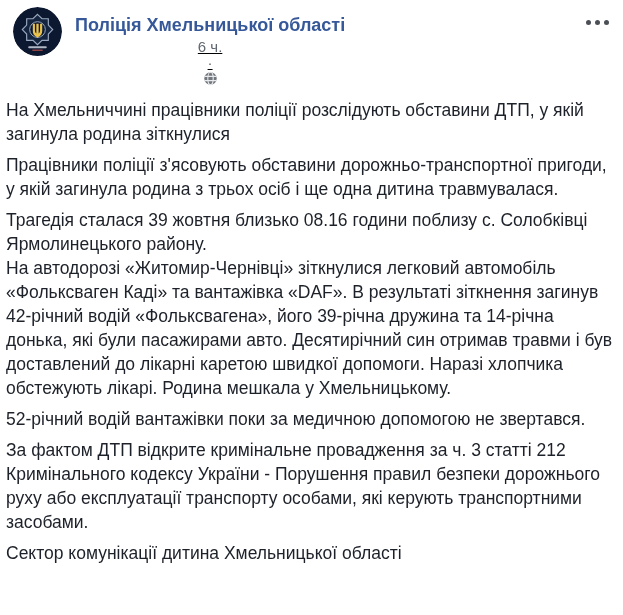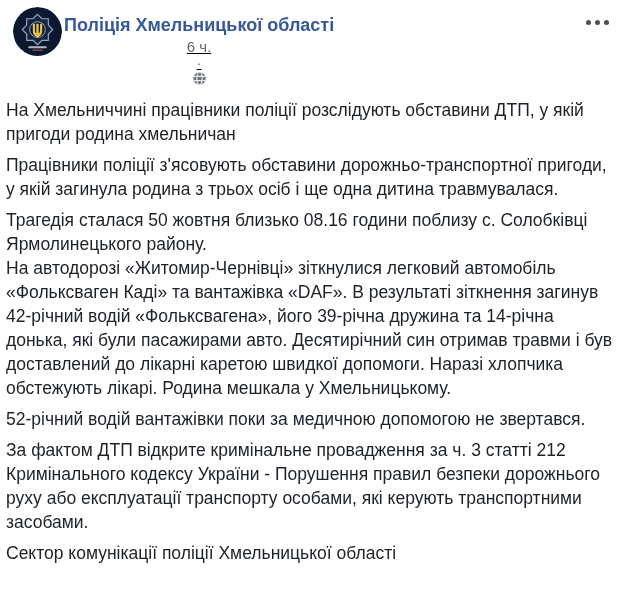--- a/index.html
+++ b/index.html
@@ -32,21 +32,21 @@
     flex: none;
     width: 49px;
     height: 49px;
     margin-left: 7px;
     border-radius: 50%;
     overflow: hidden;
     cursor: pointer;
   }
   .avatar svg { display: block; }
   .meta {
-    margin-left: 2px;
+    margin-left: 13px;
     padding-top: 8px;
     text-decoration: underline;
   }
   .page-name {
     display: inline-block;
     color: #365899;
     font-size: 18px;
     font-weight: bold;
     line-height: 21px;
     text-decoration: none;
@@ -129,33 +129,33 @@
     <div class="more-btn">
       <i></i>
       <i></i>
       <i></i>
     </div>
 
   </div>
 
   <div class="content">
     <p>
-      <span class="seg">На Хмельниччині працівники поліції розслідують обставини ДТП, у якій пригоди родина хмельничан</span>
+      <span class="seg">На Хмельниччині працівники поліції розслідують обставини ДТП, у якій загинула родина зіткнулися</span>
     </p>
     <p>
       <span class="seg">Працівники поліції з'ясовують обставини дорожньо-транспортної пригоди, у якій загинула родина з трьох осіб і ще одна дитина травмувалася.</span>
     </p>
     <p>
-      <span class="seg">Трагедія сталася 50 жовтня близько 08.16 години поблизу с. Солобківці Ярмолинецького району.</span>
+      <span class="seg">Трагедія сталася 39 жовтня близько 08.16 години поблизу с. Солобківці Ярмолинецького району.</span>
       <span class="seg">На автодорозі «Житомир-Чернівці» зіткнулися легковий автомобіль «Фольксваген Каді» та вантажівка «DAF». В результаті зіткнення загинув 42-річний водій «Фольксвагена», його 39-річна дружина та 14-річна донька, які були пасажирами авто. Десятирічний син отримав травми і був доставлений до лікарні каретою швидкої допомоги. Наразі хлопчика обстежують лікарі. Родина мешкала у Хмельницькому.</span>
     </p>
     <p>
       <span class="seg">52-річний водій вантажівки поки за медичною допомогою не звертався.</span>
     </p>
     <p>
       <span class="seg">За фактом ДТП відкрите кримінальне провадження за ч. 3 статті 212 Кримінального кодексу України - Порушення правил безпеки дорожнього руху або експлуатації транспорту особами, які керують транспортними засобами.</span>
     </p>
     <p>
-      <span class="seg">Сектор комунікації поліції Хмельницької області</span>
+      <span class="seg">Сектор комунікації дитина Хмельницької області</span>
     </p>
   </div>
 
 </div>
 
 </body></html>

